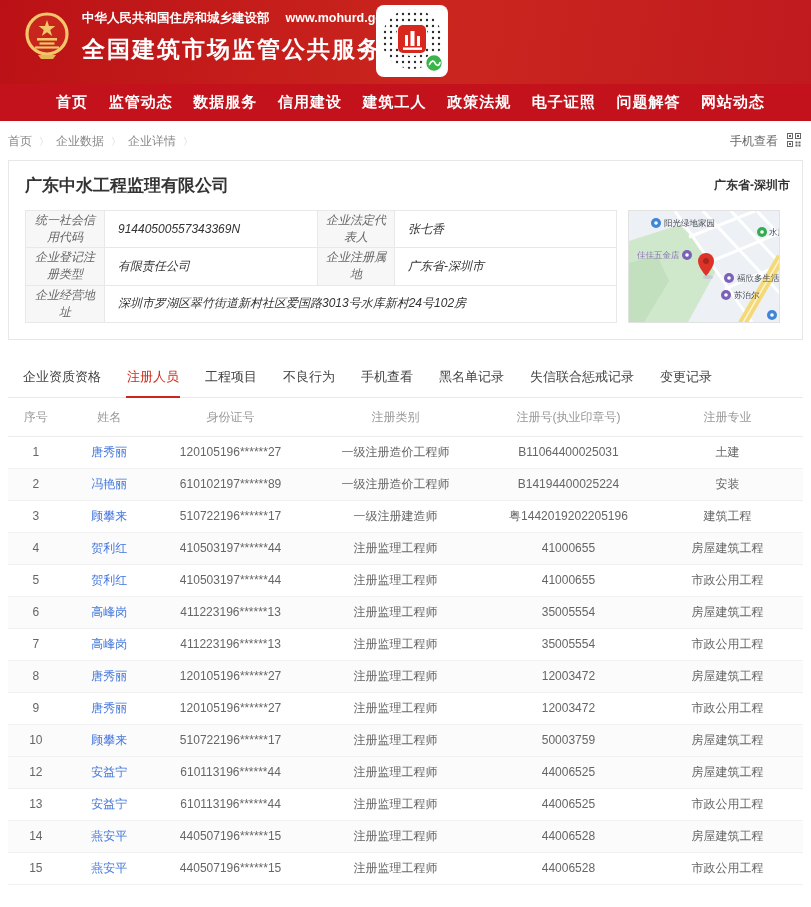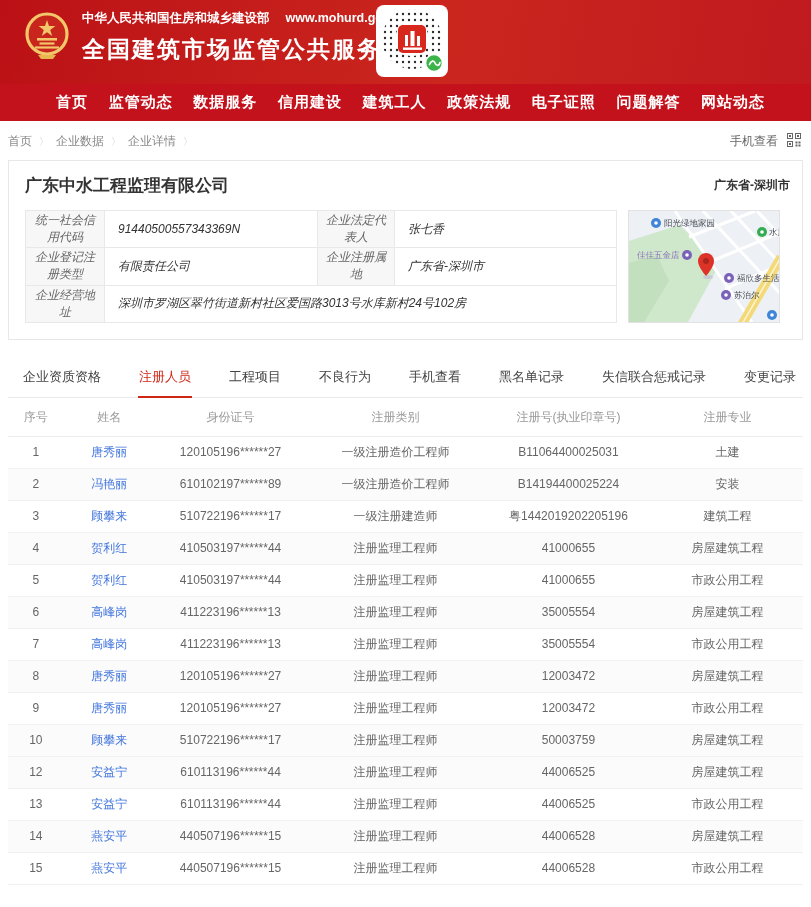--- a/index.html
+++ b/index.html
@@ -42,21 +42,21 @@
   .company-name { font-size:17px; color:#333; font-weight:600; }
   .company-region { font-size:12px; color:#333; font-weight:600; }
   .company-body { display:flex; gap:11px; }
   .info-table { border-collapse:collapse; width:592px; font-size:12px; table-layout:fixed;font-style:italic; }
   .info-table td { border:1px solid #e8e8e8; height:37px; }
   .info-table td.lbl { background:#f7f7f7; color:#666; text-align:center; width:79px; padding:0 4px; }
   .info-table td.val { color:#333; padding:0 13px; }
   .map-box { width:152px; height:113px; border:1px solid #e2e2e2; overflow:hidden; flex:0 0 auto; }
 
   
-  .detail-tabs { display:flex; margin-top:18px; border-bottom:1px solid #e9e9e9; padding-left:2px;gap:12px; }
+  .detail-tabs { display:flex; margin-top:18px; border-bottom:1px solid #e9e9e9; padding-left:2px; }
   .d-tab { font-size:13px; color:#444; padding:10px 13px 11px; cursor:pointer; position:relative; white-space:nowrap; }
   .d-tab.active { color:#cf2717; }
   .d-tab.active::after { content:""; position:absolute; left:12px; right:12px; bottom:-1px; height:2px; background:#cf2717; }
 
   
   .person-table { width:100%; border-collapse:collapse; font-size:12px; margin-top:2px; }
   .person-table th { color:#999; font-weight:400; height:36px; text-align:center; border-bottom:1px solid #ececec; }
   .person-table td { height:32px; text-align:center; color:#666; border-bottom:1px solid #f1f1f1; }
   .person-table tr.even td { background:#fbfbfb; }
   .person-table .link { color:#4477dd; cursor:pointer; }

